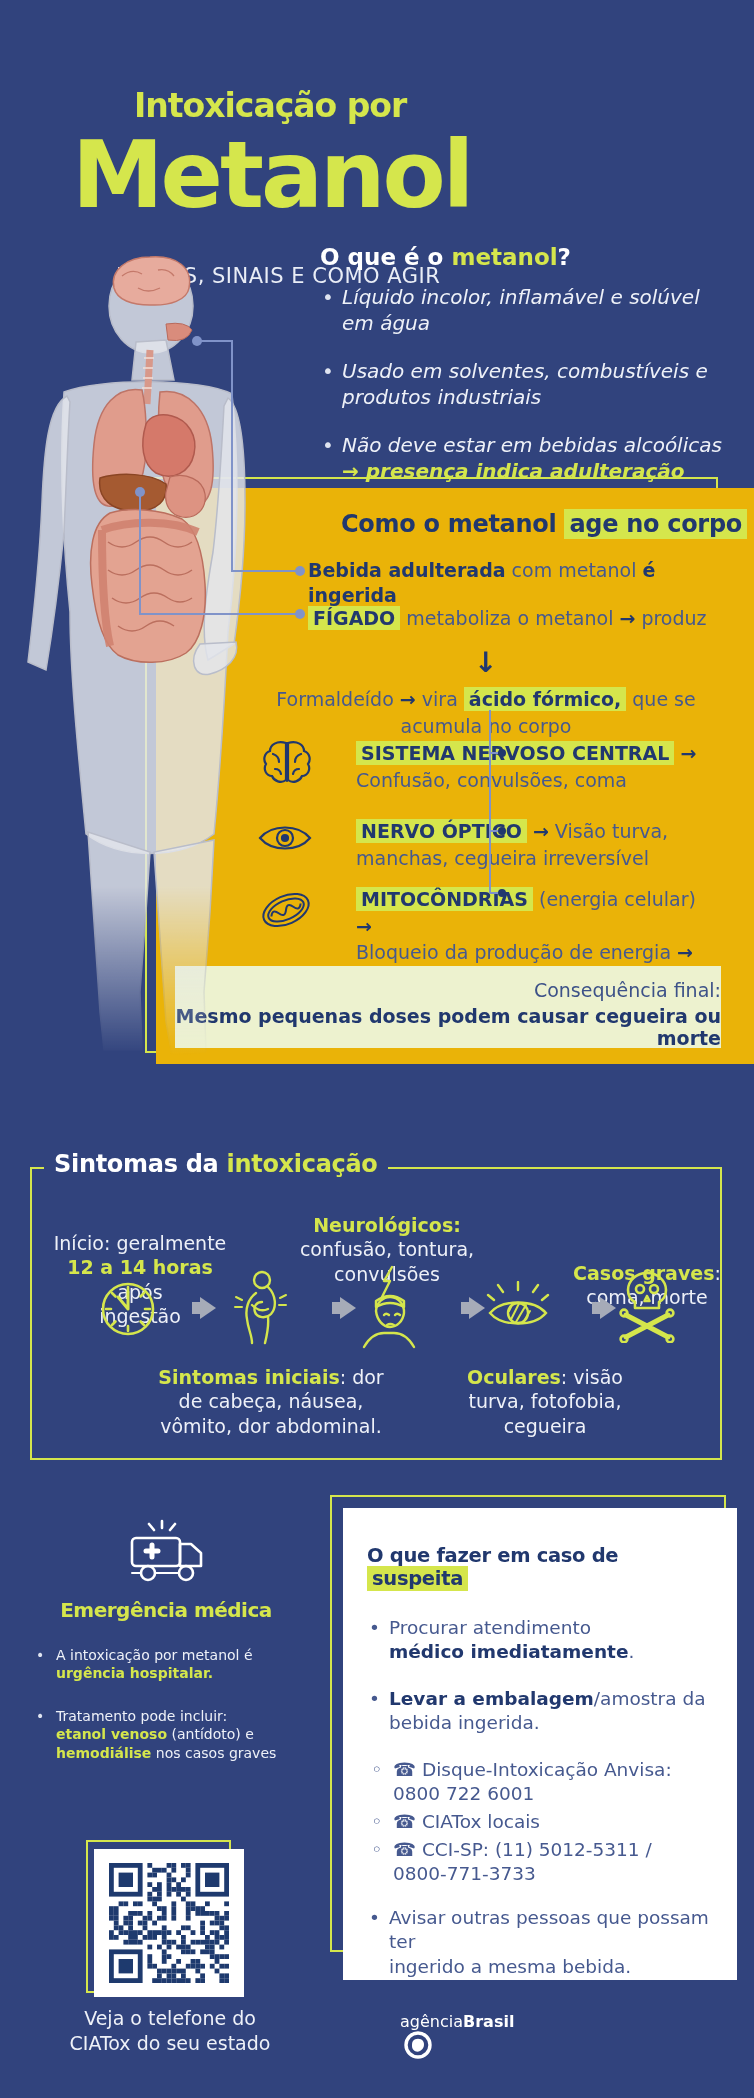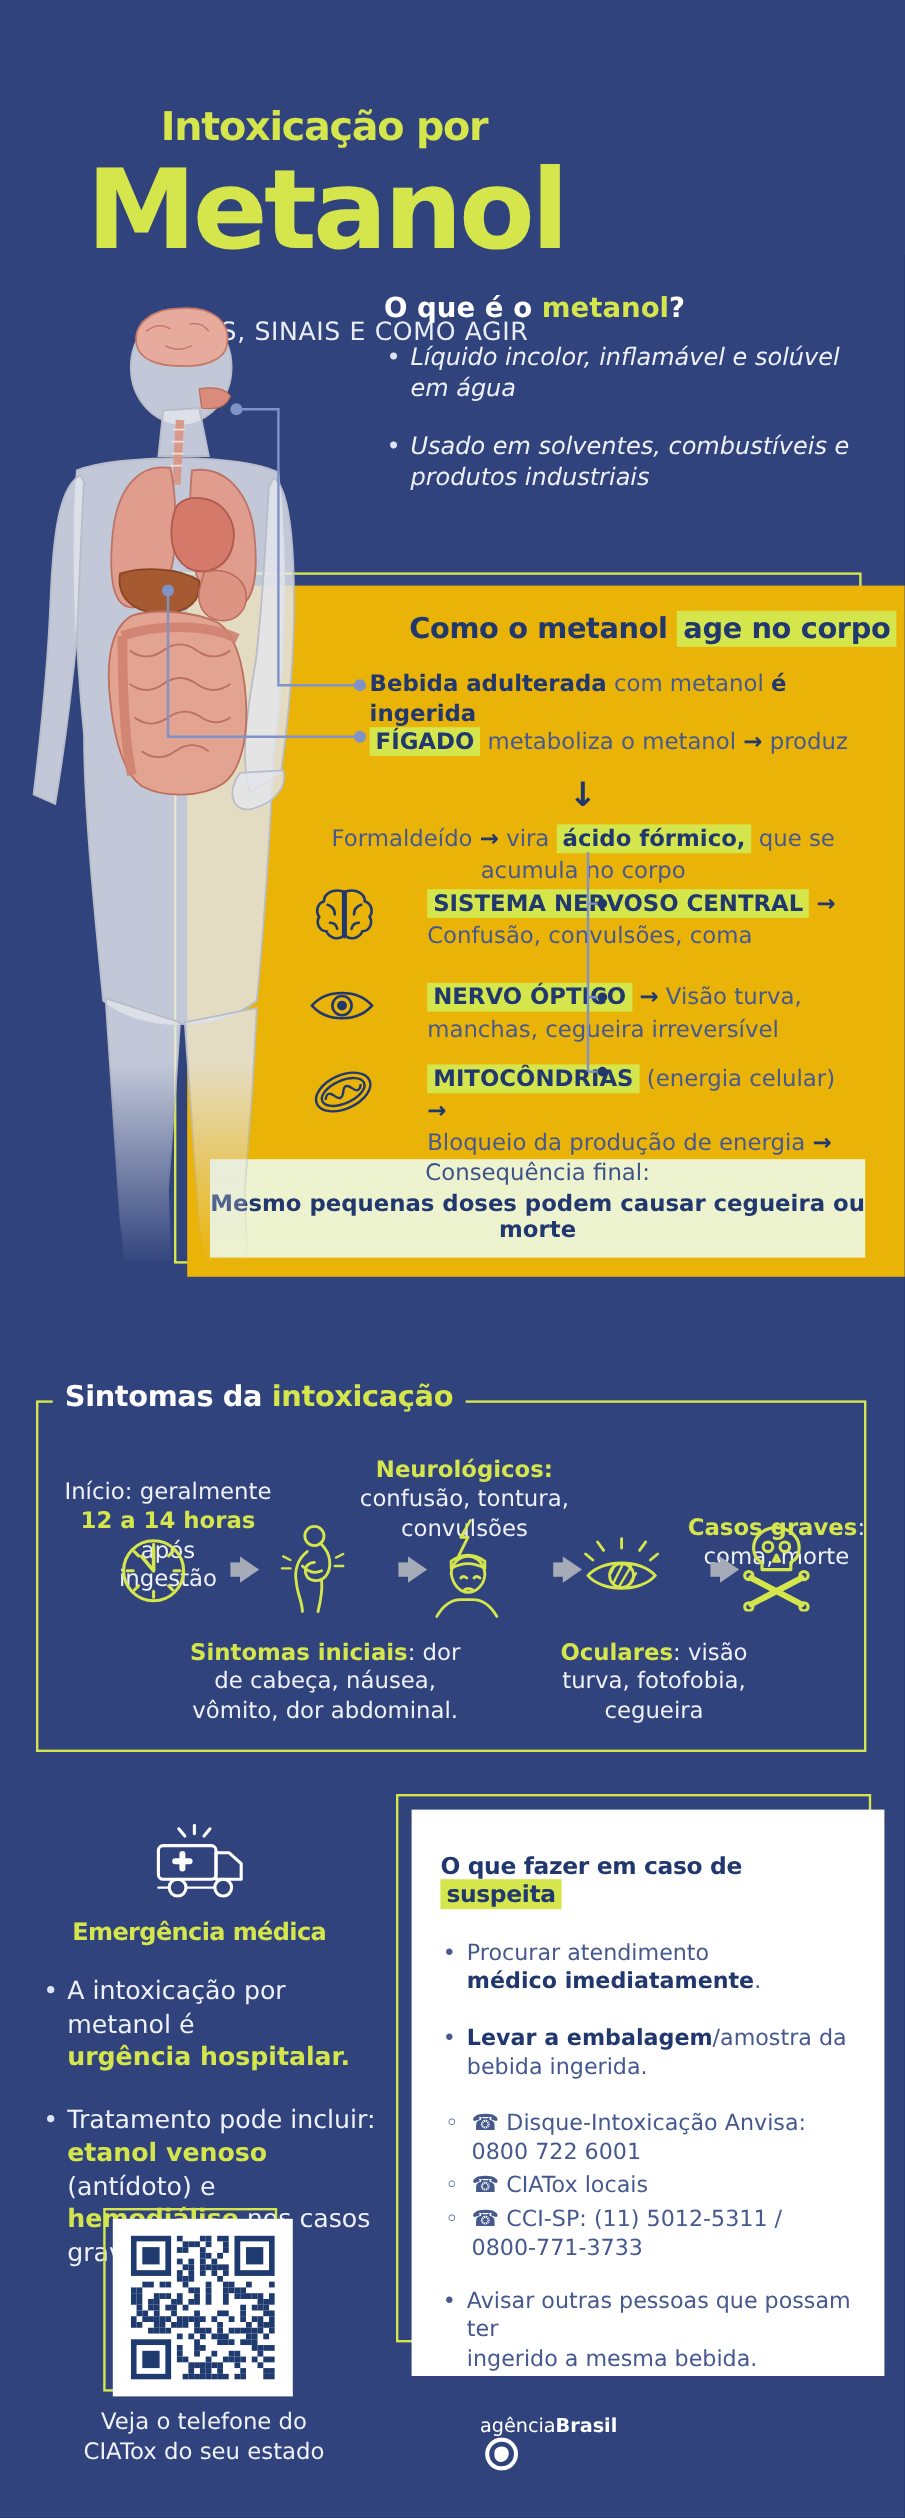--- a/index.html
+++ b/index.html
@@ -35,37 +35,37 @@
   .outline-rect{border:2px solid var(--accent)}
   .rect1{left:145px;top:477px;width:573px;height:576px}
   .card1{left:156px;top:488px;width:678px;height:576px;background:#eab308}
   .card1 .title{position:absolute;left:110px;right:12px;top:22px;text-align:center;font-size:24px;font-weight:bold;color:var(--ink);letter-spacing:-.3px}
   .card1 .step1{position:absolute;left:152px;top:70px;width:420px;font-size:19px;color:var(--mid);line-height:1.32}
   .card1 .step2{position:absolute;left:152px;top:116px;width:430px;font-size:19px;color:var(--mid);line-height:1.55}
   .card1 .downarrow{position:absolute;left:318px;top:158px;font-size:28px;font-weight:bold;color:var(--ink)}
   .card1 .step3{position:absolute;left:110px;width:440px;top:198px;text-align:center;font-size:19px;color:var(--mid);line-height:1.4}
   .organ-row{position:absolute;left:200px;width:360px;font-size:19px;color:var(--mid);line-height:1.4}
   .organ-icon{position:absolute}
-  .conseq{position:absolute;left:19px;top:478px;width:546px;height:82px;background:var(--pale);text-align:center;}
+  .conseq{position:absolute;left:19px;top:478px;width:546px;height:82px;background:var(--pale);text-align:right;padding-top:13px}
   .conseq .l1{font-size:19px;color:#3d5288}
   .conseq .l2{font-size:19px;font-weight:bold;color:var(--ink);margin-top:4px}
 
   
   .symptoms{left:30px;top:1167px;width:692px;height:293px;border:2px solid var(--accent)}
   .symptoms .title{position:absolute;left:12px;top:-19px;background:var(--bg);padding:0 10px;font-size:24px;font-weight:bold;color:#fff;letter-spacing:-.3px}
   .symp-label{position:absolute;text-align:center;font-size:19px;line-height:1.28;color:#eef1f8}
   .symp-icon{position:absolute}
   .flow-arrow{position:absolute;width:0;height:0;border-top:11px solid transparent;border-bottom:11px solid transparent;border-left:16px solid var(--gray)}
   .flow-arrow:before{content:"";position:absolute;left:-24px;top:-6px;width:10px;height:12px;background:var(--gray)}
 
   
   .amb{left:128px;top:1518px}
   .emerg-title{left:26px;top:1598px;width:280px;text-align:center;font-size:20px;font-weight:bold;color:var(--accent);letter-spacing:-.5px}
   .emerg-list{left:36px;top:1646px;width:280px}
-  .emerg-list .item{position:relative;padding-left:20px;margin-bottom:24px;font-size:21px;line-height:1.32;color:#eef1f8}
+  .emerg-list .item{position:relative;padding-left:20px;margin-bottom:24px;font-size:14px;line-height:1.32;color:#eef1f8}
   .emerg-list .item:before{content:"•";position:absolute;left:0;top:0;color:#dfe4f0}
 
   
   .rect2{left:330px;top:1495px;width:396px;height:457px}
   .card2{left:343px;top:1508px;width:394px;height:472px;background:#fff;padding:36px 20px 0 24px}
   .card2 .title{font-size:19.5px;font-weight:bold;color:var(--ink);letter-spacing:-.3px;margin-bottom:26px}
   .card2 .blt{position:relative;padding-left:22px;font-size:18.5px;line-height:1.32;color:var(--mid);margin-bottom:22px}
   .card2 .blt:before{content:"•";position:absolute;left:2px;top:0;color:var(--mid)}
   .card2 .phones{margin:6px 0 0 0;padding:0;list-style:none}
   .card2 .phones li{position:relative;padding-left:26px;font-size:18.5px;line-height:1.3;color:var(--mid);margin-bottom:4px}
@@ -91,20 +91,21 @@
 
   <div class="abs kicker">Intoxicação por</div>
   <div class="abs big-title">Metanol</div>
   <div class="abs subtitle">RISCOS, SINAIS E COMO AGIR</div>
 
   <div class="abs whatis">
     <h2><span class="seg-w seg-b">O que é o </span><span class="seg-g seg-b">metanol</span><span class="seg-w seg-b">?</span></h2>
     <ul>
       <li><span>Líquido incolor, inflamável e solúvel em água</span></li>
       <li><span>Usado em solventes, combustíveis e</span><br><span>produtos industriais</span></li>
+      <li><span>Não deve estar em bebidas alcoólicas</span><br><span class="seg-garr">→ </span><span class="seg-g seg-b">presença indica adulteração</span></li>
     </ul>
   </div>
 
   <div class="abs outline-rect rect1"></div>
   <div class="abs card1">
     <div class="title"><span class="seg-ink">Como o metanol </span><span class="seg-hl">age no corpo</span></div>
     <div class="step1"><span class="seg-ink">Bebida adulterada</span><span> com metanol </span><span class="seg-ink">é ingerida</span></div>
     <div class="step2"><span class="seg-hl">FÍGADO</span><span>  metaboliza o metanol </span><span class="seg-arr">→</span><span> produz</span><br></div>
     <div class="downarrow">↓</div>
     <div class="step3"><span>Formaldeído </span><span class="seg-arr">→</span><span> vira </span><span class="seg-hl">ácido fórmico,</span><span> que se</span><br><span>acumula no corpo</span></div>

